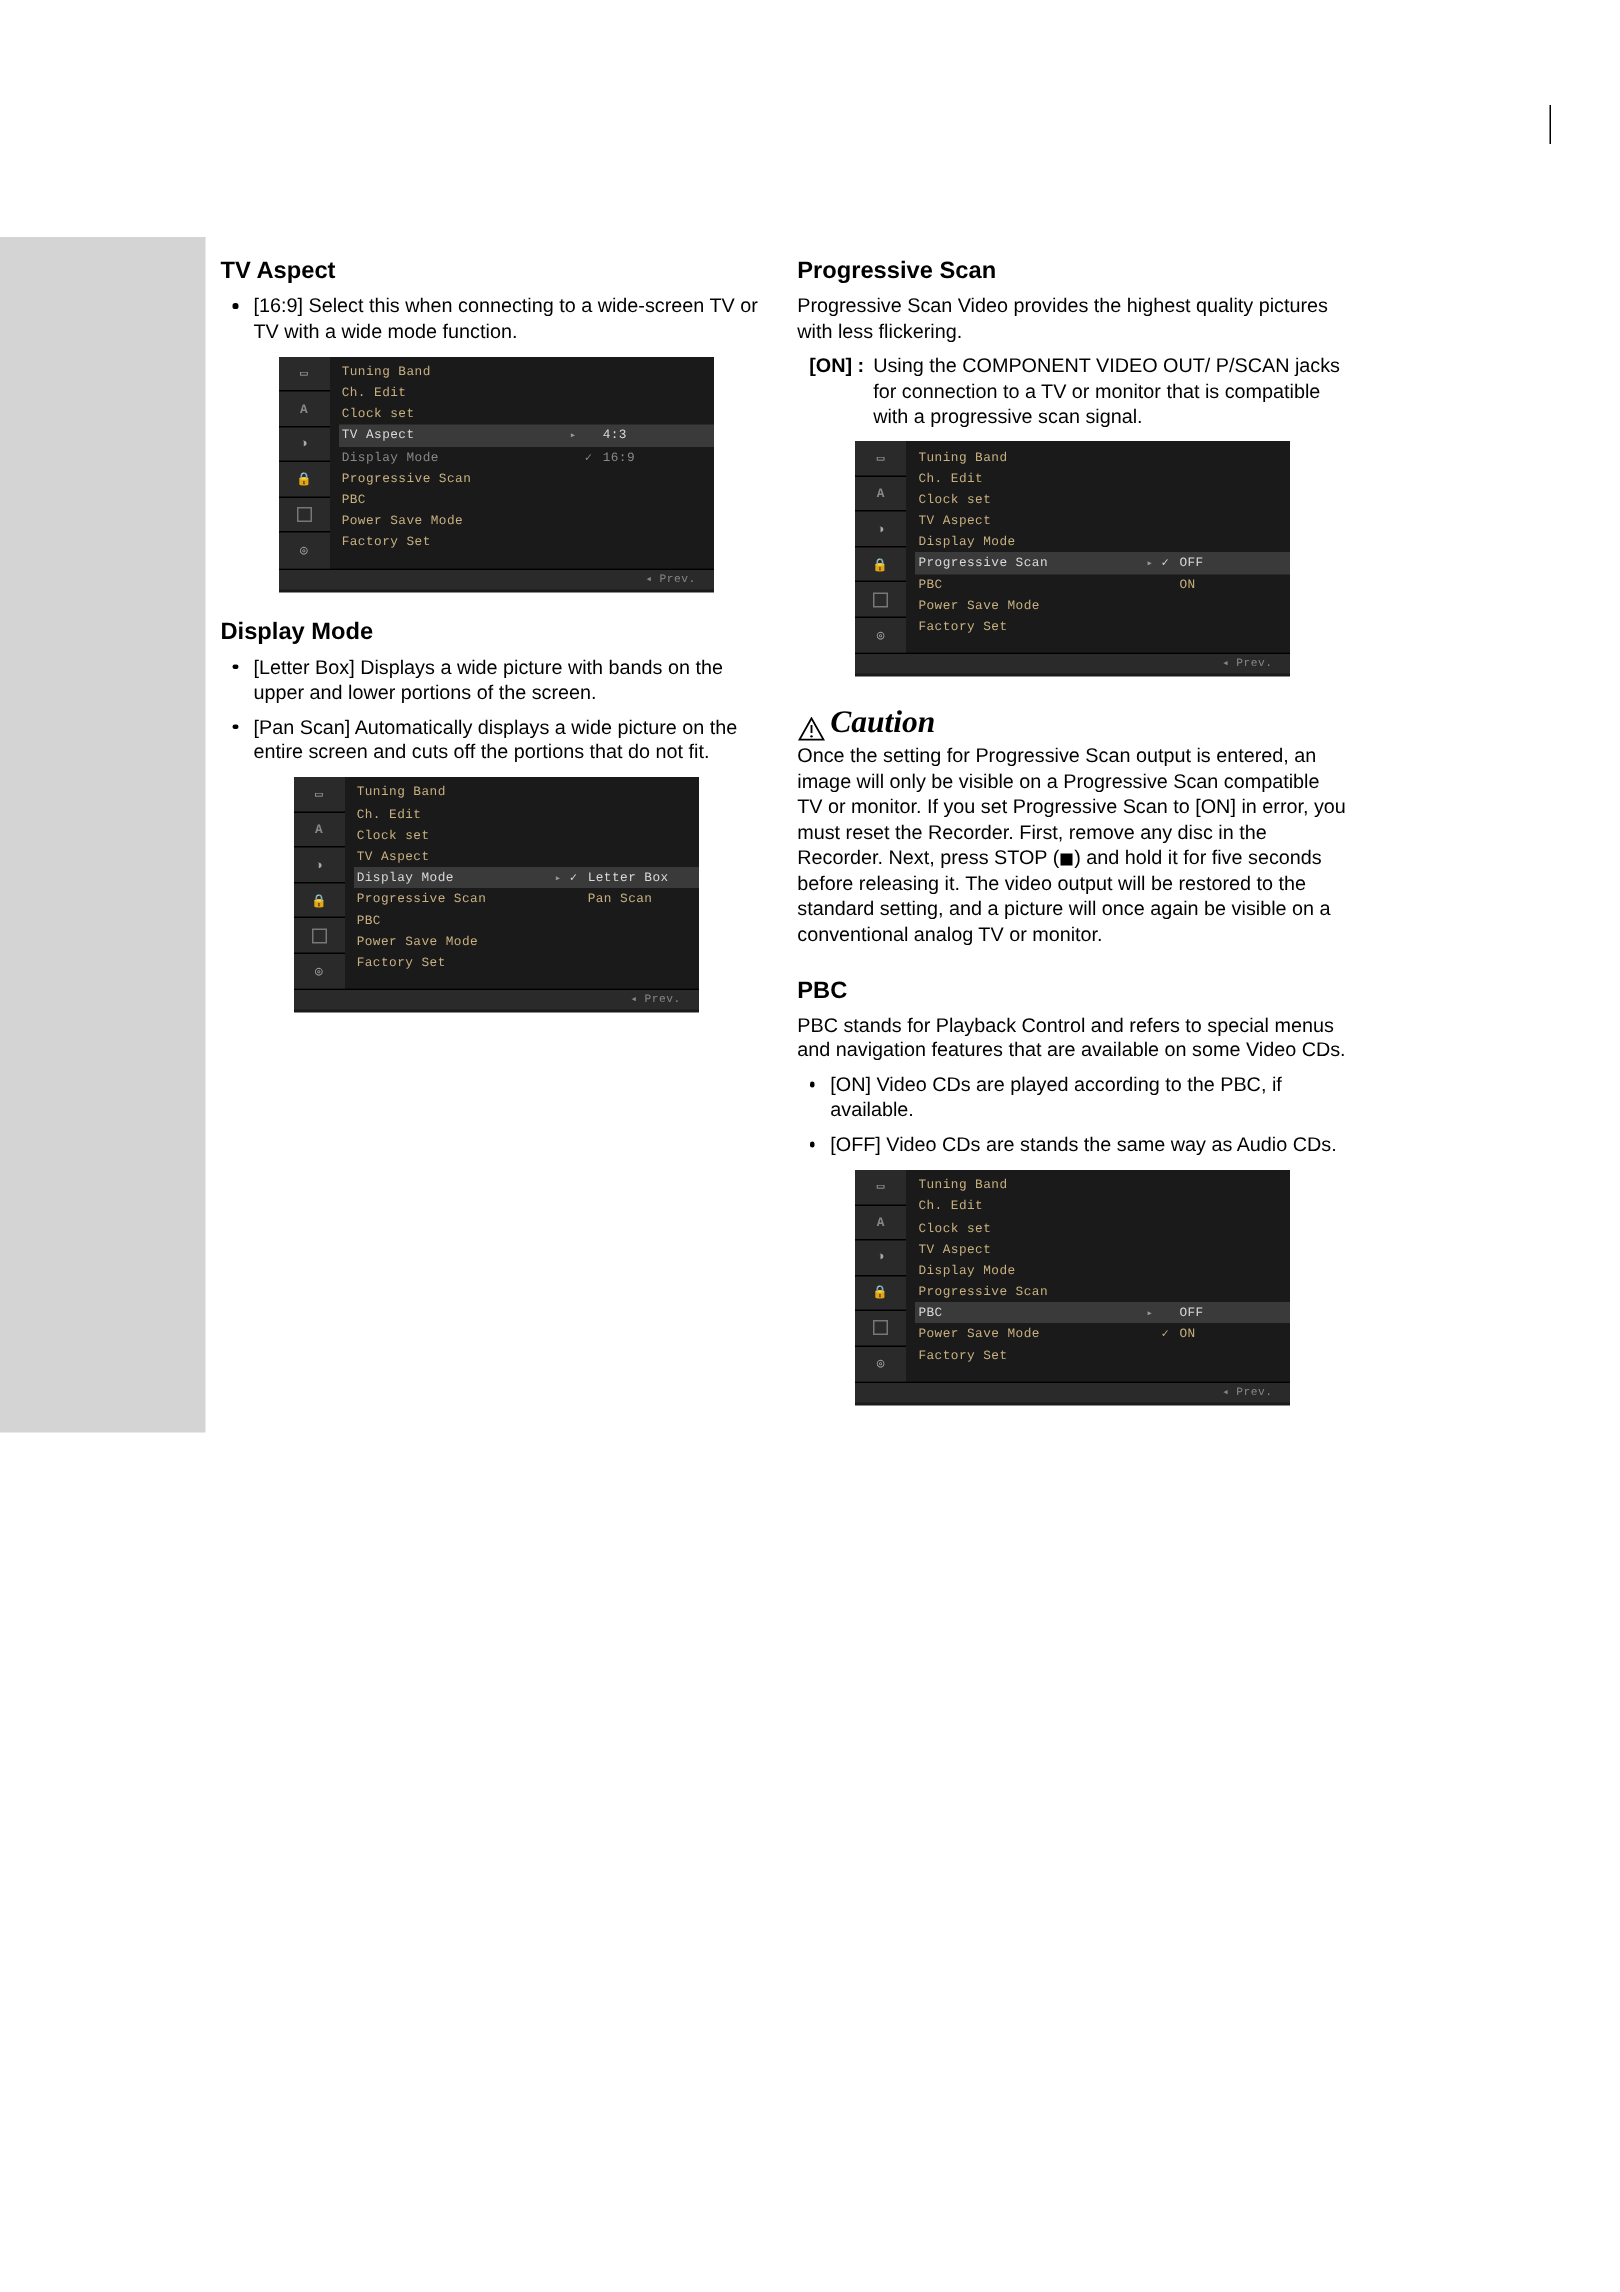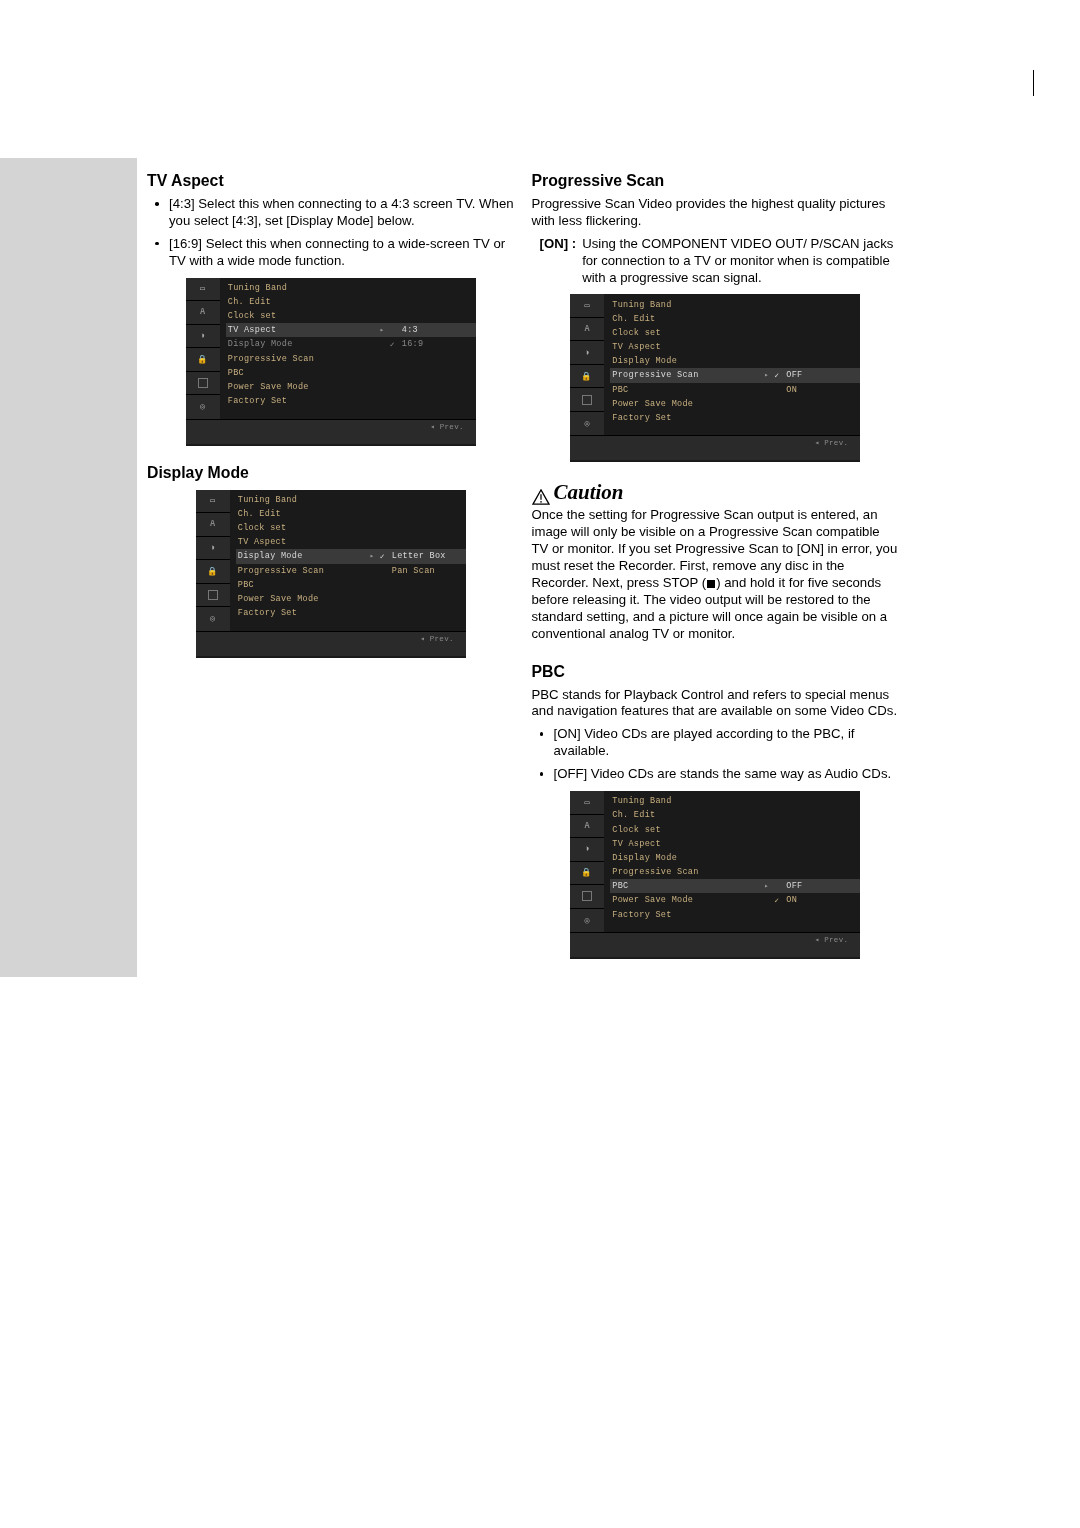--- a/index.html
+++ b/index.html
@@ -96,21 +96,21 @@
   .listcol { flex:1; padding: 3px 0 3px 8px; }
   .mrow { height: 14.2px; display: flex; align-items:center; white-space:nowrap;}
   .mrow.pad { color: #888; }
   .mrow.sel { background:#3a3a3a; color:#d9d9d9; padding-left:2px; margin-left:-2px;}
   .mrow.hi { color:#c8b080; }
   .mrow .ml { flex:1; }
   .mrow .arrow { width:10px; color:#999; font-size:7px;}
   .sub { width: 86px; display:flex; align-items:flex-end;}
   .sub .ck { width:12px; font-size:8px;}
   .menu-foot {
-    height: 25px;
+    height: 14px;
     border-top: 1px solid #000;
     background: #2a2a2a;
     text-align: right;
     padding-right: 12px;
     color:#888;
     font-size:7.5px;
     line-height:14px;
   }
   .section-gap { height: 14px; }
   .pagenum {
@@ -133,21 +133,20 @@
 <body>
 
 <div class="sidebar-gray"></div>
 <div class="tick-right"></div>
 
 <div class="content">
 
   <div class="col">
     <h2>TV Aspect</h2>
     <ul>
-      <li>[4:3] Select this when connecting to a 4:3 screen TV. When you select [4:3], set [Display Mode] below.</li>
       <li>[16:9] Select this when connecting to a wide-screen TV or TV with a wide mode function.</li>
     </ul>
 
     <div class="menu">
       <div class="menu-body">
         <div class="iconcol">
           <div class="ic">
               <span>▭</span>
             </div>
           <div class="ic">
@@ -203,20 +202,24 @@
             </div>
           <div class="mrow hi">
               <span class="ml">Factory Set</span>
             </div>
         </div>
       </div>
       <div class="menu-foot">◂ Prev.</div>
     </div>
 
     <h2>Display Mode</h2>
+    <ul>
+      <li>[Letter Box] Displays a wide picture with bands on the upper and lower portions of the screen.</li>
+      <li>[Pan Scan] Automatically displays a wide picture on the entire screen and cuts off the portions that do not fit.</li>
+    </ul>
 
     <div class="menu" style="width:270px;">
       <div class="menu-body">
         <div class="iconcol">
           <div class="ic">
               <span>▭</span>
             </div>
           <div class="ic">
               <span style="font-weight:bold;color:#888;">A</span>
             </div>
@@ -275,21 +278,21 @@
       </div>
       <div class="menu-foot">◂ Prev.</div>
     </div>
   </div>
 
   <div class="col">
     <h2>Progressive Scan</h2>
     <p>Progressive Scan Video provides the highest quality pictures with less flickering.</p>
     <div class="defrow">
       <div class="lab">[ON]  :</div>
-      <div class="desc">Using the COMPONENT VIDEO OUT/ P/SCAN jacks for connection to a TV or monitor when is compatible with a progressive scan signal.</div>
+      <div class="desc">Using the COMPONENT VIDEO OUT/ P/SCAN jacks for connection to a TV or monitor that is compatible with a progressive scan signal.</div>
     </div>
 
     <div class="menu">
       <div class="menu-body">
         <div class="iconcol">
           <div class="ic">
               <span>▭</span>
             </div>
           <div class="ic">
               <span style="font-weight:bold;color:#888;">A</span>

